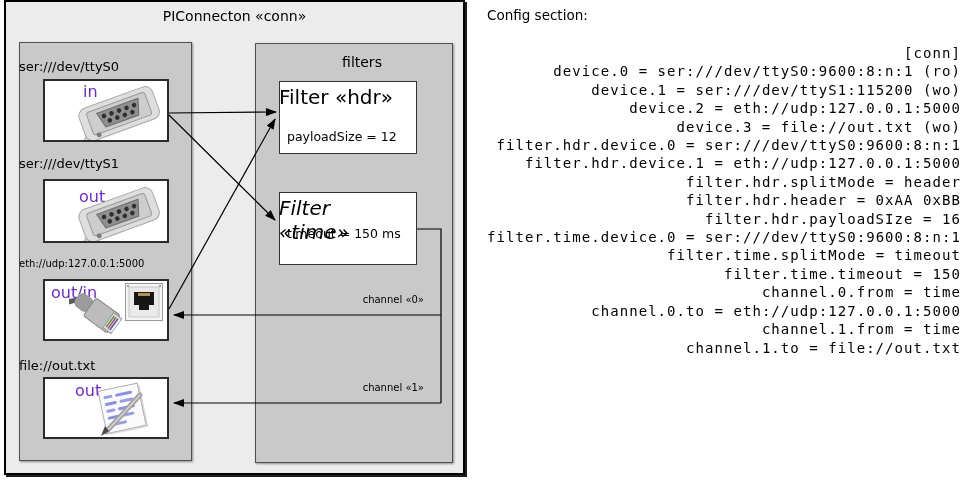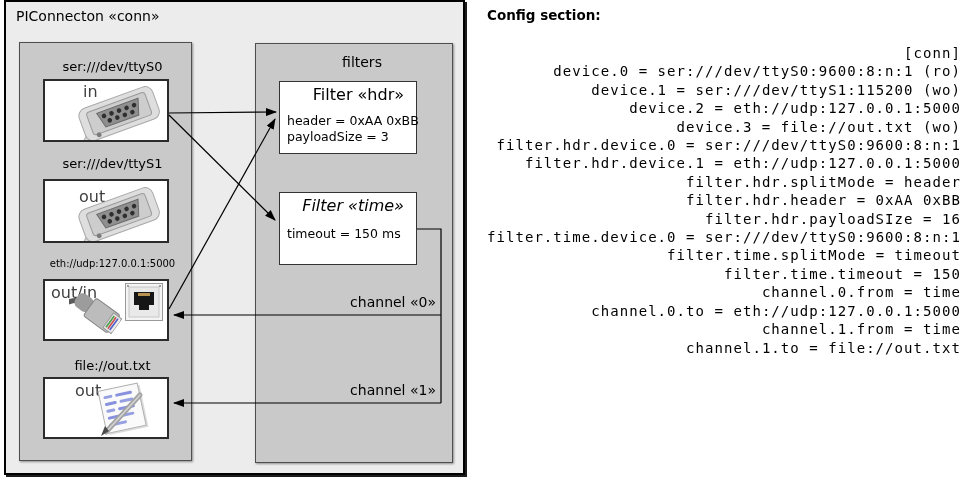--- a/index.html
+++ b/index.html
@@ -7,55 +7,55 @@
     position:relative; width:964px; height:484px; overflow:hidden;
     background:#fff; font-family:"DejaVu Sans", sans-serif; color:#000;
   }
   .abs { position:absolute; }
 
   
   #outer-box {
     left:4px; top:0; width:461px; height:475px; box-sizing:border-box;
     border:2px solid #000; background:#ececec; box-shadow:2px 2px 0 #1c1c1c;
   }
-  #diagram-title { left:4px; top:8px; width:461px; text-align:left; font-size:14px;padding-left:12px; }
+  #diagram-title { left:4px; top:8px; width:461px; text-align:center; font-size:14px; }
 
   .panel {
     box-sizing:border-box; background:#c9c9c9;
     border:1px solid #4f4f4f; box-shadow:1px 1px 2px rgba(0,0,0,.4);
   }
   #devices-panel { left:19px; top:42px; width:173px; height:419px; }
   #filters-panel { left:255px; top:43px; width:198px; height:420px; }
   #filters-title { left:255px; top:54px; width:214px; text-align:center; font-size:14px; }
 
-  .dev-url { left:19px; width:187px; text-align:center; font-size:13px; }
+  .dev-url { left:19px; width:187px; text-align:left; font-size:13px; }
   .dev-url.small { font-size:10px; }
   .dev-box {
     left:43px; width:126px; box-sizing:border-box;
     background:#fff; border:2px solid #2b2b2b;
   }
-  .dev-dir { font-size:16px; color:#404040; }
+  .dev-dir { font-size:16px; color:#6d28d9; }
 
   .filter-box {
     left:279px; width:138px; height:73px; box-sizing:border-box;
     background:#fff; border:1px solid #333;
   }
-  .filter-title { left:279px; width:125px; text-align:right; font-size:16px; }
+  .filter-title { left:279px; width:125px; text-align:left; font-size:20px; }
   .filter-attr { left:287px; font-size:12.5px; }
 
-  .channel-label { left:296px; width:140px; text-align:right; font-size:14px; }
+  .channel-label { left:284px; width:140px; text-align:right; font-size:10px; }
 
   #wires { left:0; top:0; width:470px; height:484px; z-index:6; pointer-events:none; }
 
   .icon-serial { right:1px; bottom:0; width:100px; height:54px; }
   .icon-eth    { right:2px; top:2px; width:96px;  height:58px; }
   .icon-note   { left:48px; bottom:1px; width:64px; height:56px; }
 
   #config-heading {
-    left:487px; top:7px; font-size:13.5px; font-weight:bold;
+    left:487px; top:7px; font-size:13.5px; font-weight:normal;
     font-family:"DejaVu Sans", sans-serif;
   }
   #config-body {
     left:487px; top:44px; white-space:pre;
     font-family:"DejaVu Sans Mono", monospace;
     font-size:14px; line-height:18.4px; letter-spacing:1.05px;text-align:right;
   }
 </style>
 </head>
 <body>
@@ -159,22 +159,21 @@
       <path d="M13,52 L47,15" stroke="#d6d6d6" stroke-width="1.5" stroke-linecap="round"></path>
       <path d="M8,56 L16,51 L12,46 Z" fill="#4a4a4a"></path>
     </svg>
   </div>
 
   <div id="filters-panel" class="abs panel"></div>
   <div id="filters-title" class="abs">filters</div>
 
   <div class="abs filter-box" style="top:81px;"></div>
   <div class="abs filter-title" style="top:85px;">Filter «hdr»</div>
-  <div class="abs filter-attr" style="top:113px;">header = 0xAA 0xBB</div>
-  <div class="abs filter-attr" style="top:129px;">payloadSize = 3</div>
+  <div class="abs filter-attr" style="top:129px;">payloadSize = 12</div>
 
   <div class="abs filter-box" style="top:192px;"></div>
   <div class="abs filter-title" style="top:196px;font-style:italic;">Filter «time»</div>
   <div class="abs filter-attr" style="top:226px;">timeout = 150 ms</div>
 
   <div class="abs channel-label" style="top:294px;">channel «0»</div>
   <div class="abs channel-label" style="top:382px;">channel «1»</div>
 
   <svg id="wires" class="abs" viewBox="0 0 470 484">
     <defs>

